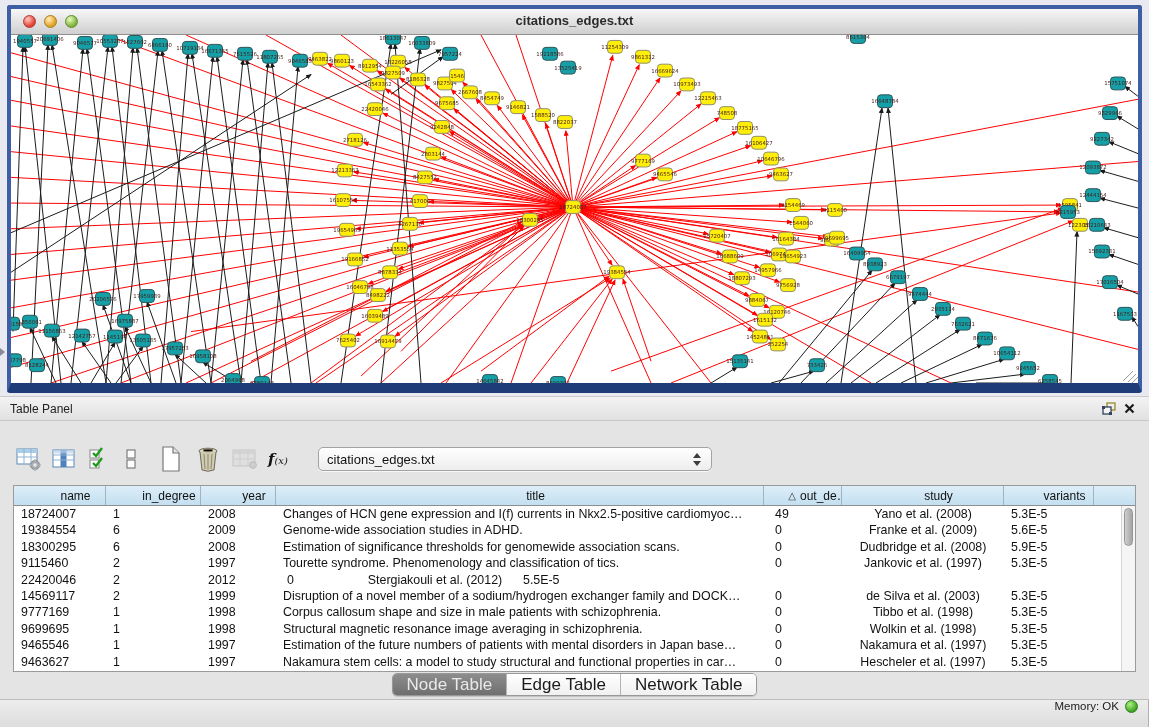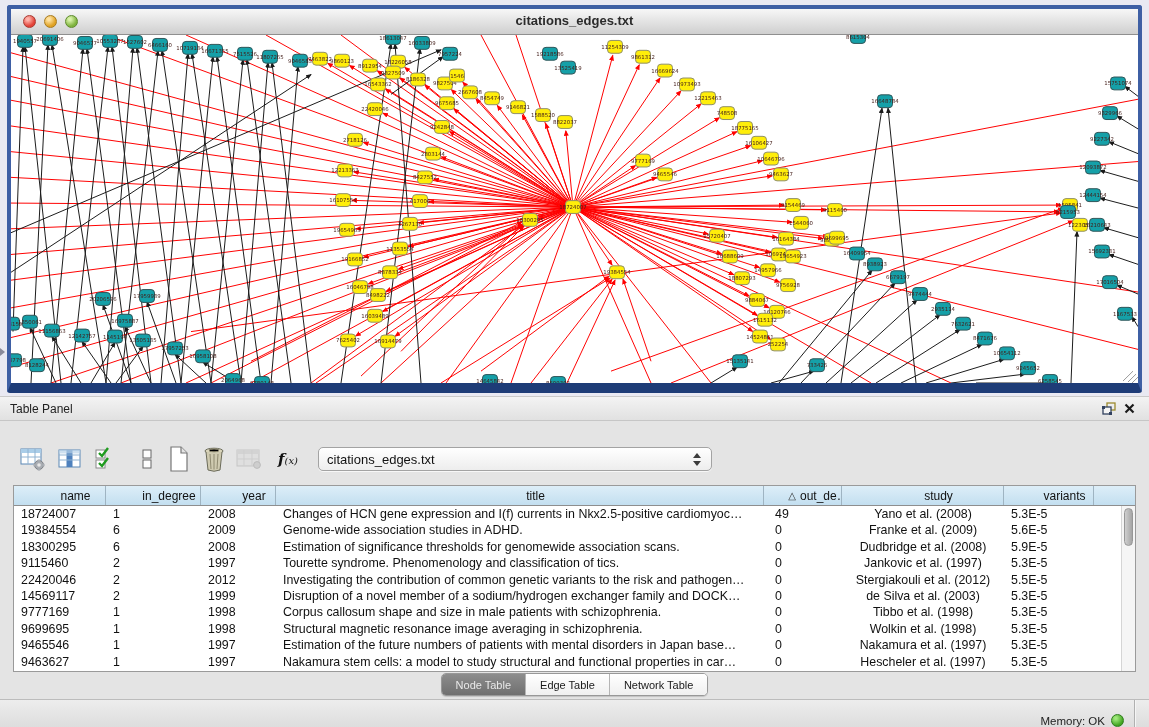--- a/index.html
+++ b/index.html
@@ -26,21 +26,21 @@
   .bottom{position:absolute;left:0;top:396px;width:1149px;height:331px;background:#e4e4e4;}
   .splitter{position:absolute;left:0;top:0;width:100%;height:12px;background:#dcdcdc;}
   .grip{position:absolute;left:50%;top:4px;width:8px;height:4px;margin-left:-4px;background:#a9a9a9;border-radius:2px;}
   .panel-header{position:absolute;left:0;top:0;width:100%;height:25px;box-sizing:border-box;
      background:linear-gradient(#f3f3f3,#e1e1e1);border-top:1px solid #cacaca;border-bottom:1px solid #c6c6c6;
      display:flex;align-items:center;padding:0 10px;font-size:12px;color:#222;}
   .panel-header .spacer{flex:1;}
   .ph-btn{width:20px;height:18px;display:flex;align-items:center;justify-content:center;cursor:default;}
   .toolbar{position:absolute;left:0;top:38px;width:100%;height:50px;background:#e4e4e4;
      display:flex;align-items:center;padding-left:16px;box-sizing:border-box;}
-  .tbicon{width:30px;height:28px;margin-right:6px;display:flex;align-items:center;justify-content:flex-end;}
+  .tbicon{width:30px;height:28px;margin-right:6px;display:flex;align-items:center;justify-content:flex-start;}
   .fx{font-family:"DejaVu Serif",serif;font-style:italic;color:#111;font-size:15px;font-weight:bold;letter-spacing:0;}
   .fx small{font-size:10px;font-weight:normal;}
   .combobox{margin-left:14px;width:394px;height:24px;box-sizing:border-box;border:1px solid #a3a3a3;border-radius:5px;
      background:linear-gradient(#ffffff,#ededed);display:flex;align-items:center;padding:0 8px;font-size:13px;color:#111;
      box-shadow:0 1px 0 rgba(255,255,255,.7);}
   .combobox .cb-label{flex:1;}
   .stepper{display:flex;flex-direction:column;gap:3px;align-items:center;padding-right:2px;}
   .stepper .up{width:0;height:0;border-left:4px solid transparent;border-right:4px solid transparent;border-bottom:5px solid #3c3c3c;}
   .stepper .down{width:0;height:0;border-left:4px solid transparent;border-right:4px solid transparent;border-top:5px solid #3c3c3c;}
   
@@ -59,28 +59,28 @@
   .vscroll{position:absolute;right:0;top:20px;bottom:0;width:14px;background:#f5f5f5;border-left:1px solid #d5d5d5;box-sizing:border-box;}
   .vthumb{position:absolute;left:2px;top:2px;width:9px;height:38px;border-radius:5px;
      background:linear-gradient(90deg,#cfcfcf,#a5a5a5);border:1px solid #979797;box-sizing:border-box;}
   
   .c0{width:92px;} .c1{width:95px;} .c2{width:75px;} .c3{width:488px;} .c4{width:78px;} .c5{width:162px;} .c6{width:90px;}
   .td.c4{padding-left:11px;}
   
   .tabsrow{position:absolute;left:0;top:277px;width:100%;height:22px;display:flex;justify-content:center;}
   .segmented{display:flex;height:21px;border:1px solid #989898;border-radius:5px;overflow:hidden;
      background:#fff;box-shadow:0 1px 1px rgba(0,0,0,.15);}
-  .segment{padding:0 14px;font-size:11px;display:flex;align-items:center;background:linear-gradient(#ffffff,#f0f0f0);
+  .segment{padding:0 14px;font-size:17px;display:flex;align-items:center;background:linear-gradient(#ffffff,#f0f0f0);
      border-right:1px solid #b5b5b5;color:#1a1a1a;white-space:nowrap;}
   .segment:last-child{border-right:none;}
   .segment.active{background:linear-gradient(#8d8d8d,#6f6f6f);color:#e9e9e9;}
   
   .statusbar{position:absolute;left:0;top:303px;width:100%;height:28px;box-sizing:border-box;
      border-top:1px solid #bcbcbc;background:linear-gradient(#ededed,#dddddd);
-     display:flex;align-items:flex-end;justify-content:flex-end;padding-right:14px;}
+     display:flex;align-items:flex-start;justify-content:flex-end;padding-right:0;}
   .mem-label{font-size:11.5px;color:#222;margin-right:6px;}
   .mem-dot{width:13px;height:13px;border-radius:50%;box-sizing:border-box;
      background:radial-gradient(circle at 35% 30%,#9fe87a 10%,#3fa31f 70%);border:1px solid #2f7d1d;margin-right:10px;}
   .status-divider{width:1px;height:100%;background:#b0b0b0;box-shadow:1px 0 0 #f5f5f5;}
 </style>
 </head>
 <body>
 
 <div class="desktop">
   <div class="frame">
@@ -958,21 +958,20 @@
           <div class="td c3 al">Tourette syndrome. Phenomenology and classification of tics.</div>
           <div class="td c4 al">0</div>
           <div class="td c5 ac">Jankovic et al. (1997)</div>
           <div class="td c6 al">5.3E-5</div>
           <div class="td filler"></div>
         </div>
         <div class="tr">
           <div class="td c0 al">22420046</div>
           <div class="td c1 al">2</div>
           <div class="td c2 al">2012</div>
-          <div class="td c3 al">Investigating the contribution of common genetic variants to the risk and pathogen…</div>
           <div class="td c4 al">0</div>
           <div class="td c5 ac">Stergiakouli et al. (2012)</div>
           <div class="td c6 al">5.5E-5</div>
           <div class="td filler"></div>
         </div>
         <div class="tr">
           <div class="td c0 al">14569117</div>
           <div class="td c1 al">2</div>
           <div class="td c2 al">1999</div>
           <div class="td c3 al">Disruption of a novel member of a sodium/hydrogen exchanger family and DOCK…</div>

